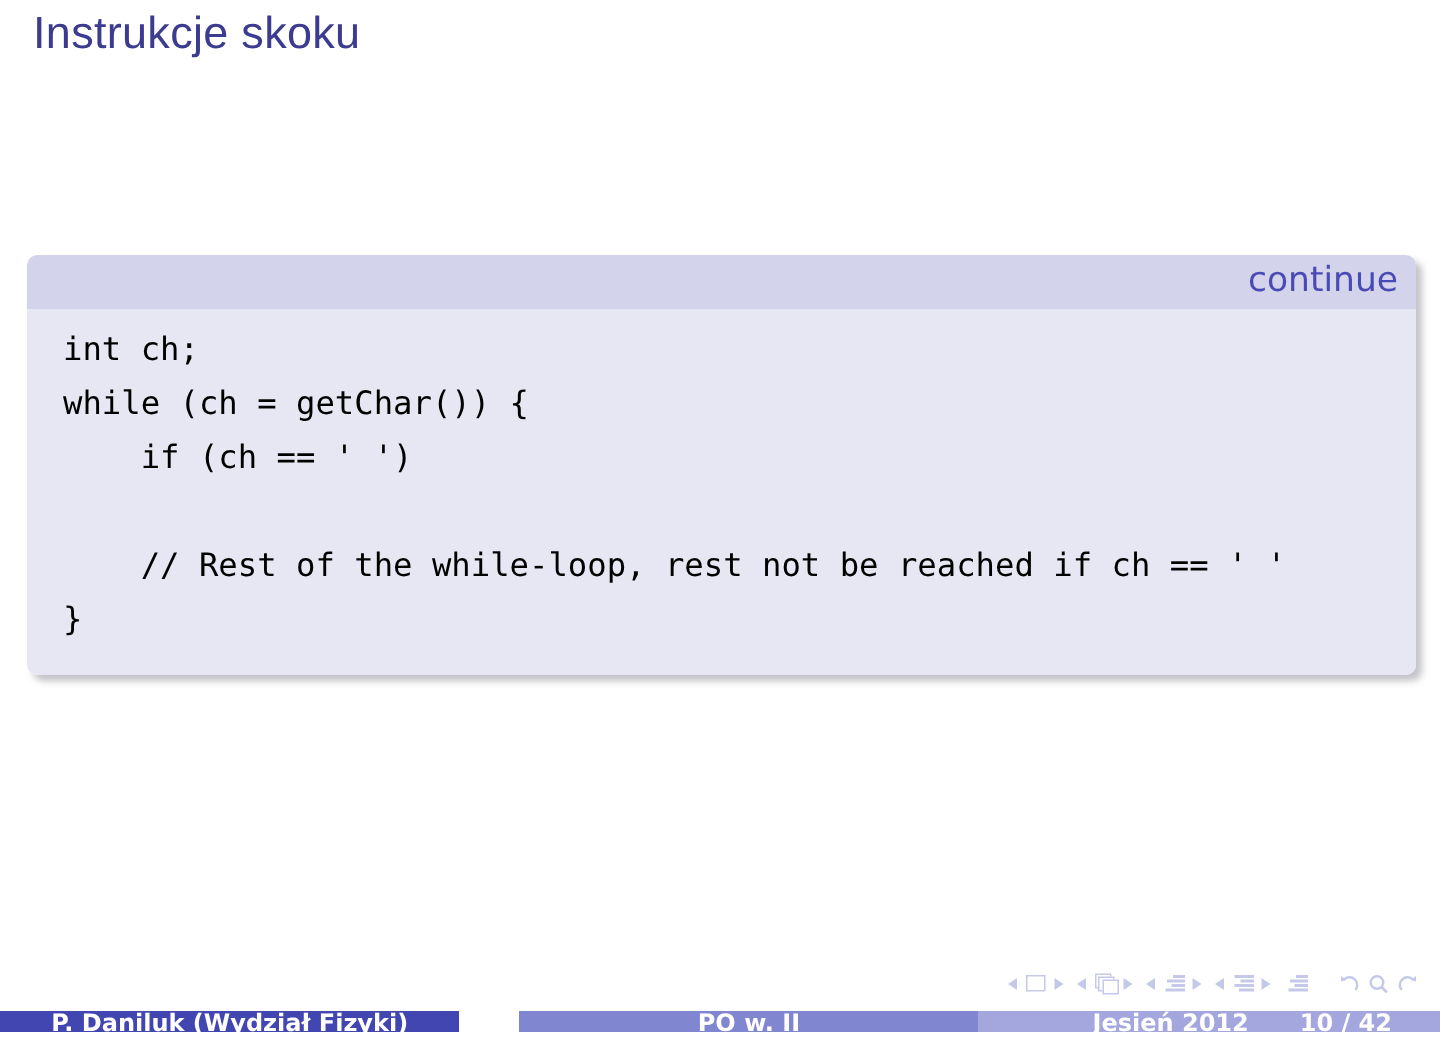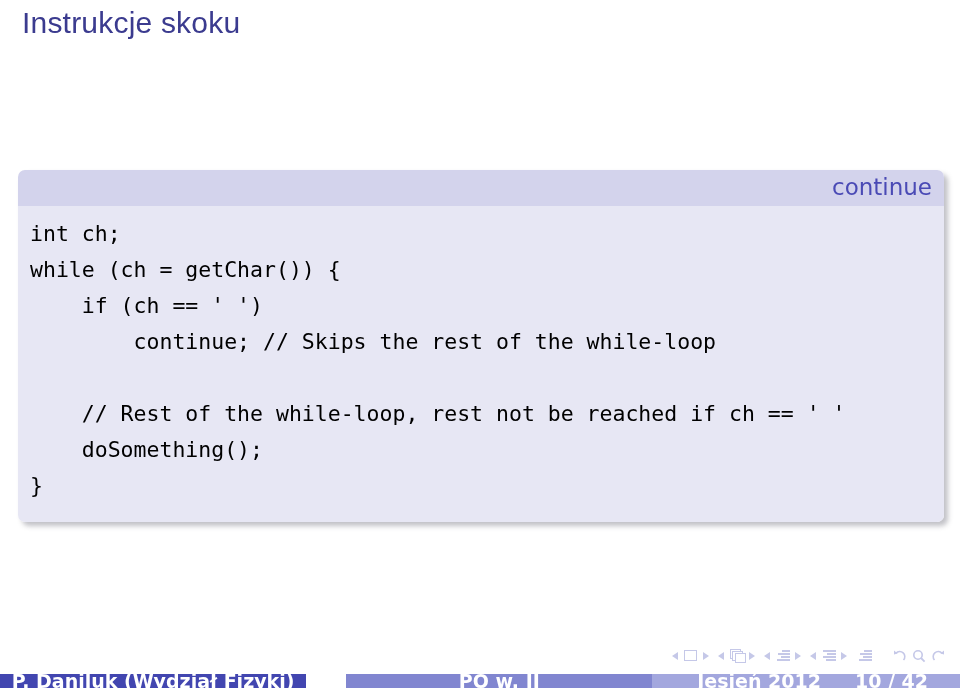--- a/index.html
+++ b/index.html
@@ -56,21 +56,21 @@
     border-bottom-right-radius: 7px;
     padding: 10px 0 18px 0;
     position: relative;
   }
   .code-line {
     font-family: "DejaVu Sans Mono", monospace;
     font-size: 21.5px;
     line-height: 36px;
     color: #000000;
     white-space: pre;
-    padding-left: 12px;
+    padding-left: 24px;
     letter-spacing: 0px;
   }
   .code-line.blank {
     height: 36px;
   }
   .code-overflow {
     overflow: visible;
     width: 926px;
   }
 
@@ -167,21 +167,21 @@
     width: 960px;
     height: 26px;
     display: flex;
   }
   .footer-sec {
     height: 14px;
     display: flex;
     align-items: center;
     color: #ffffff;
     font-family: "DejaVu Sans", sans-serif;
-    font-size: 19px;
+    font-size: 16px;
     font-weight: bold;
     white-space: nowrap;
   }
   #footer-author {
     width: 320px;
     background: #4246b0;
     justify-content: center;
   }
   #footer-center {
     width: 320px;
@@ -202,24 +202,22 @@
 <body>
 
 <div id="slide-title">Instrukcje skoku</div>
 
 <div id="code-block">
   <div id="code-block-header">continue</div>
   <div id="code-block-body">
     <div class="code-line">int ch;</div>
     <div class="code-line">while (ch = getChar()) {</div>
     <div class="code-line">    if (ch == ' ')</div>
-    <div class="code-line">        continue; // Skips the rest of the while-loop</div>
     <div class="code-line blank"></div>
     <div class="code-line code-overflow">    // Rest of the while-loop, rest not be reached if ch == ' '</div>
-    <div class="code-line">    doSomething();</div>
     <div class="code-line">}</div>
   </div>
 </div>
 
 <div id="nav-bar">
   <div class="nav-group">
     <span class="nav-arrow left"></span>
     <span class="nav-glyph">
         <span class="nav-sq"></span>
       </span>

